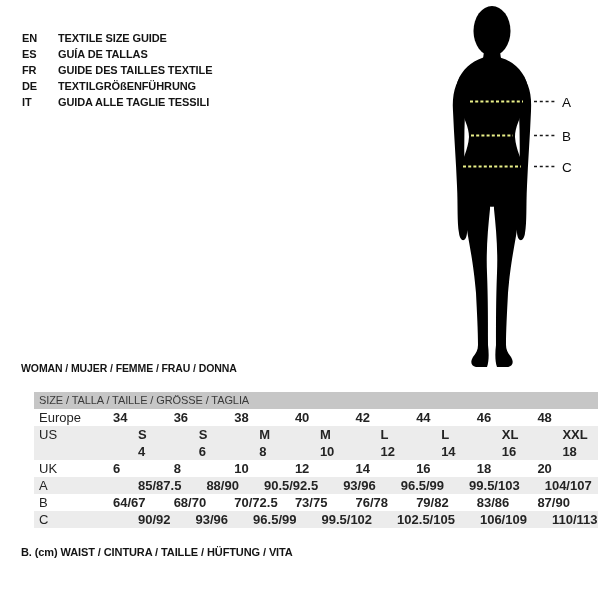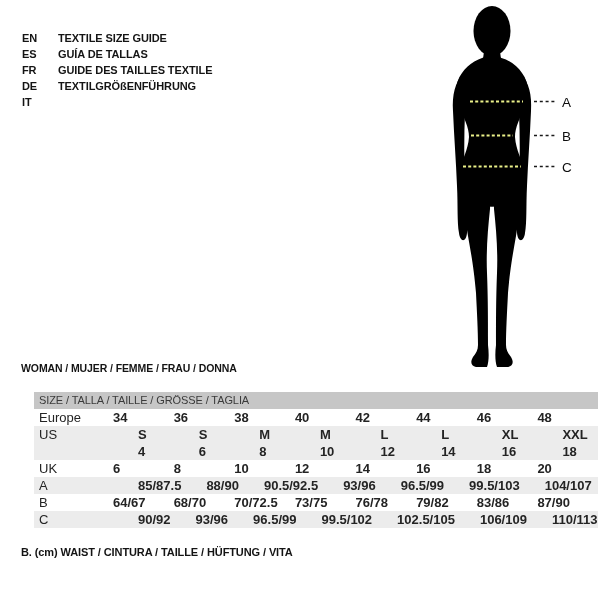--- a/index.html
+++ b/index.html
@@ -49,20 +49,21 @@
       <div class="lang-row">
         <span class="lang-code">FR</span>
         <span class="lang-label">GUIDE DES TAILLES TEXTILE</span>
       </div>
       <div class="lang-row">
         <span class="lang-code">DE</span>
         <span class="lang-label">TEXTILGRÖßENFÜHRUNG</span>
       </div>
       <div class="lang-row">
         <span class="lang-code">IT</span>
+        <span class="lang-label">GUIDA ALLE TAGLIE TESSILI</span>
       </div>
     </div>
 
   <div class="figure">
     <svg viewBox="0 0 200 380" width="200" height="380">
       <g fill="#000000">
         <ellipse cx="92" cy="31" rx="18.5" ry="25"></ellipse>
         <path d="M 84,36 C 85,54 83,62 78,71 L 106,71 C 101,62 99,54 100,36 Z"></path>
         <path d="M 92,56 C 79,57 68,64 62,73 C 55,82 55,93 59,104 C 64,119 69,127 69,137
                  C 68,151 62,158 61,169 C 60,184 65,196 74,203 C 84,208 100,208 110,203

